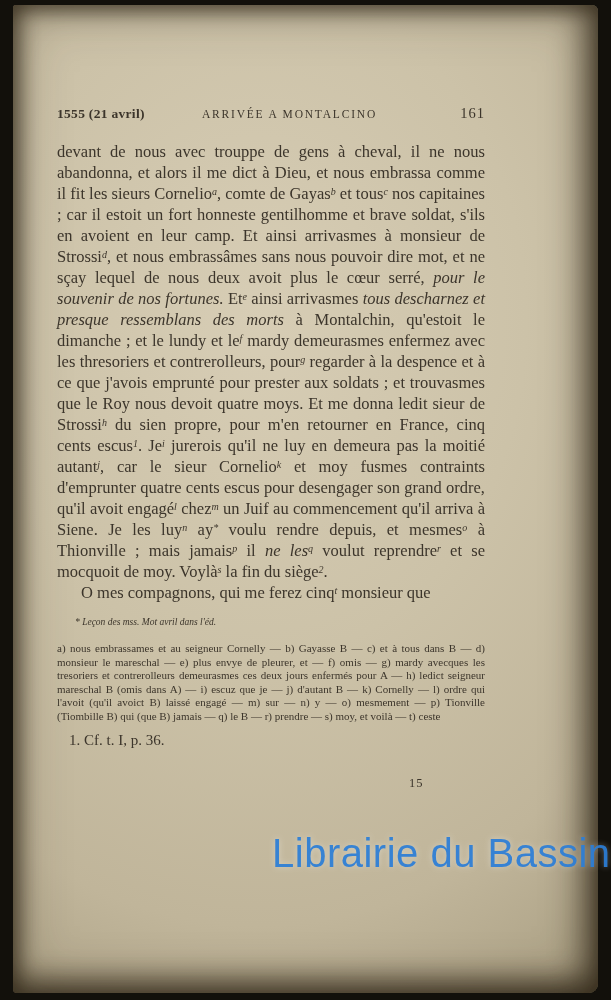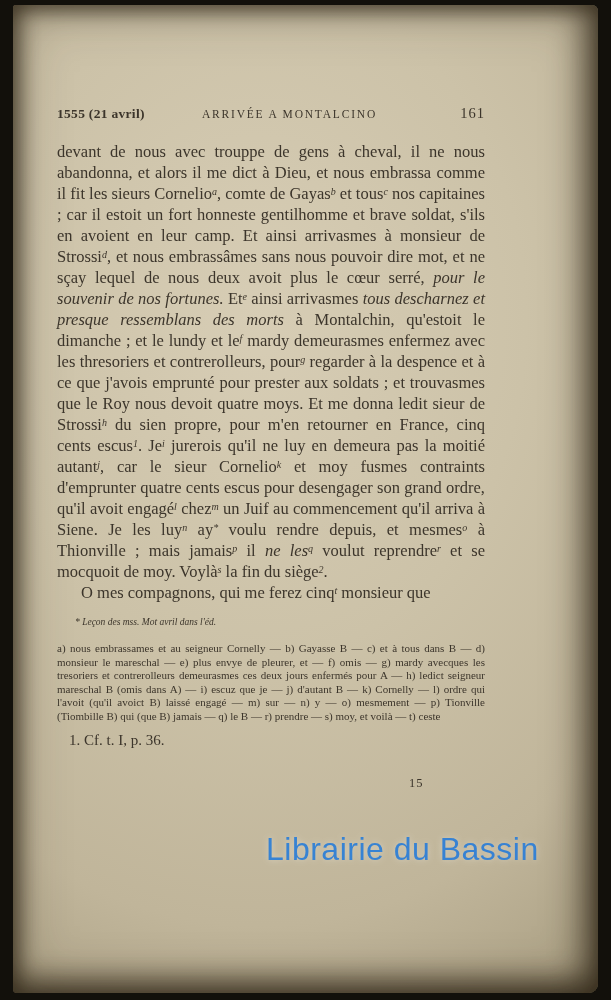--- a/index.html
+++ b/index.html
@@ -21,22 +21,22 @@
   .body-text{margin-top:19px;font-size:16.5px;line-height:21px;text-align:justify;}
   .para{margin:0;}
   .para.indent{text-indent:24px;}
   .sup{font-size:10px;vertical-align:4px;font-style:italic;line-height:0;}
   .it{font-style:italic;}
   .fn-star{margin-top:14px;margin-left:18px;font-size:9.5px;font-style:italic;}
   .variants{margin-top:15px;font-size:11px;line-height:13.5px;text-align:justify;}
   .notes{margin-top:11px;font-size:15px;line-height:13.5px;}
   .note{margin:0;text-indent:12px;text-align:justify;}
   .signature{margin-top:28px;padding-left:352px;font-size:12.5px;letter-spacing:1px;}
-  .watermark{position:absolute;left:266px;top:831px;font-family:"Liberation Sans",sans-serif;
-             font-size:32px;color:#2d7fd8;white-space:nowrap;letter-spacing:.5px;opacity:.93;
+  .watermark{position:absolute;left:272px;top:831px;font-family:"Liberation Sans",sans-serif;
+             font-size:40px;color:#2d7fd8;white-space:nowrap;letter-spacing:.5px;opacity:.93;
              text-shadow:0 0 6px rgba(255,255,255,.4);}
 </style>
 </head>
 <body>
 
 <div class="photo">
   <div class="page">
     <div class="content">
 
       <div class="header">

